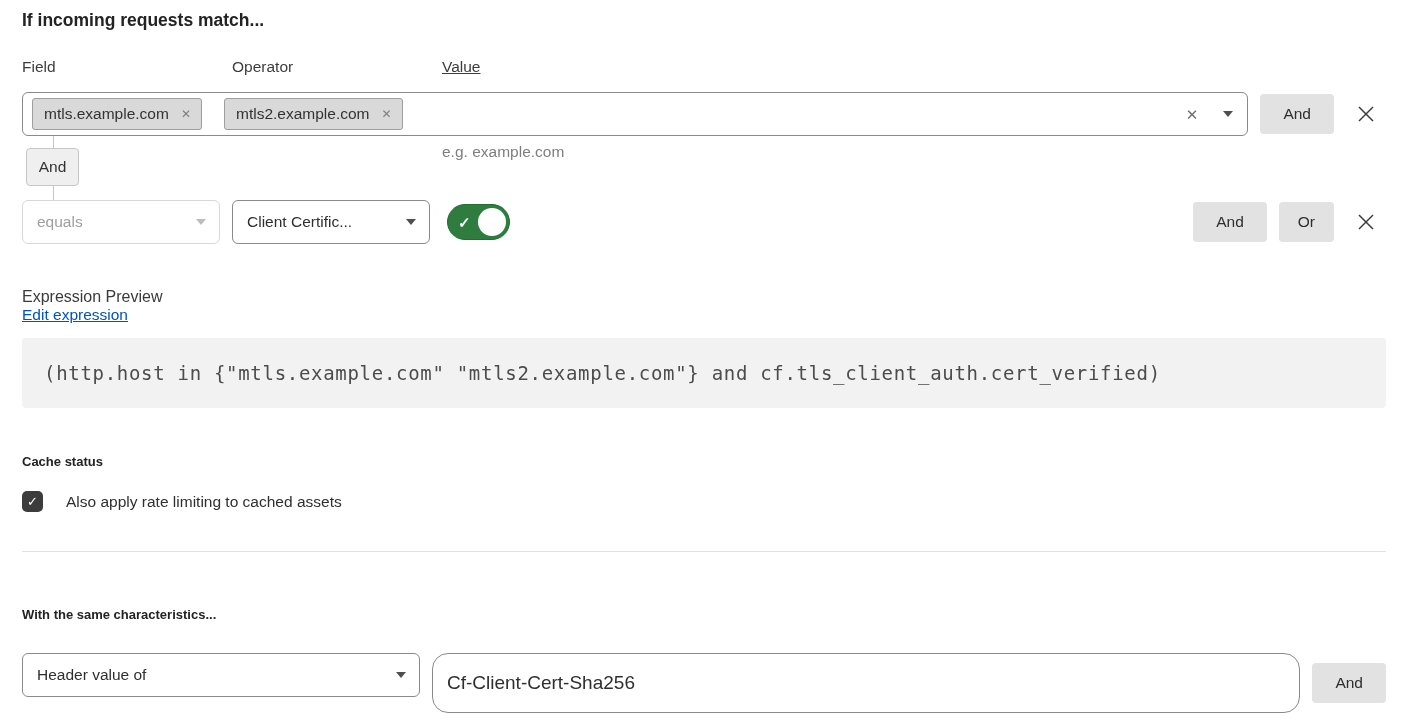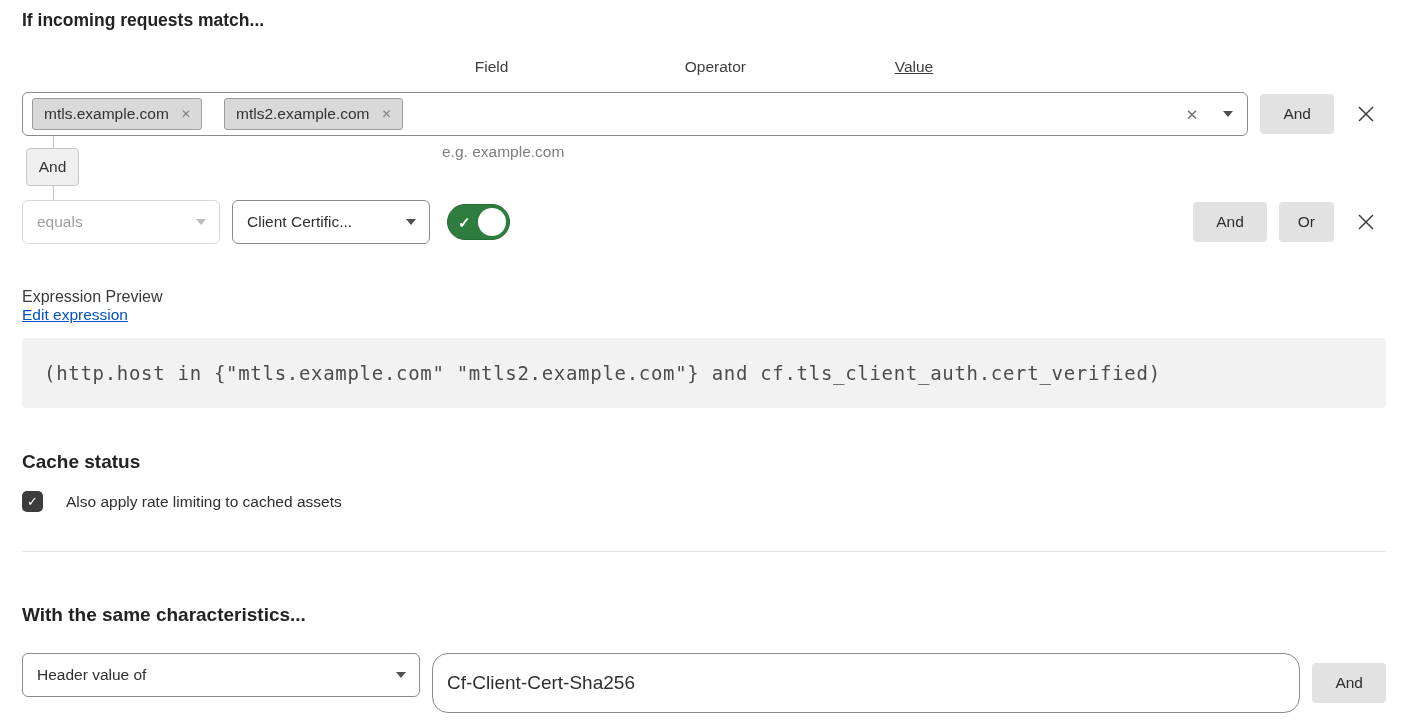--- a/index.html
+++ b/index.html
@@ -5,21 +5,21 @@
   * { box-sizing: border-box; }
   html,body { margin:0; padding:0; background:#fff; }
   body {
     width:1420px; height:720px; overflow:hidden;
     font-family:"Liberation Sans", sans-serif; color:#2f2f2f;
   }
   .page { padding:11px 34px 0 22px; }
 
   h2.main { margin:0; font-size:17.5px; line-height:19px; font-weight:700; color:#232323; }
 
-  .labels-row { display:flex; gap:12px; margin-top:28px;justify-content:center; }
+  .labels-row { display:flex; gap:12px; margin-top:28px; }
   .labels-row .col-label { width:198px; font-size:15.5px; line-height:18px; color:#3d3d3d; }
   .labels-row .col-label.grow { width:auto;text-decoration:underline; }
 
   .cond-row { display:flex; gap:12px; margin-top:16px; }
   .cond-row.second { margin-top:0; }
 
   .select {
     width:198px; height:44px; background:#fff;
     border:1px solid #8a8a8a; border-radius:6px;
     display:flex; align-items:center; justify-content:space-between;
@@ -88,21 +88,21 @@
   .expr-link { font-size:15.5px; color:#0051c3; text-decoration:underline; cursor:pointer; }
 
   .code {
     margin-top:14px; height:70px; background:#f2f2f2; border-radius:4px;
     display:flex; align-items:center; padding:0 22px;
     font-family:"DejaVu Sans Mono","Liberation Mono",monospace;
     font-size:19px; letter-spacing:0.7px; color:#4c4c4c;
     white-space:nowrap; overflow:hidden;
   }
 
-  h3.sec { margin:44px 0 0; font-size:19px; line-height:19px; font-weight:700; color:#232323; }
+  h3.sec { margin:44px 0 0; font-size:13px; line-height:19px; font-weight:700; color:#232323; }
   .check-row { display:flex; align-items:center; margin-top:20px; }
   .checkbox {
     width:21px; height:21px; flex:none; background:#3c3c3c; border-radius:5px;
     display:flex; align-items:center; justify-content:center;
     color:#fff; font-size:13px; cursor:pointer; line-height:1;
   }
   .check-label { margin-left:23px; font-size:15.5px; color:#2f2f2f; }
 
   .divider { border:none; border-top:1px solid #e2e2e2; margin:39px 0 0; }
   h3.sec.char { margin-top:53px; }

